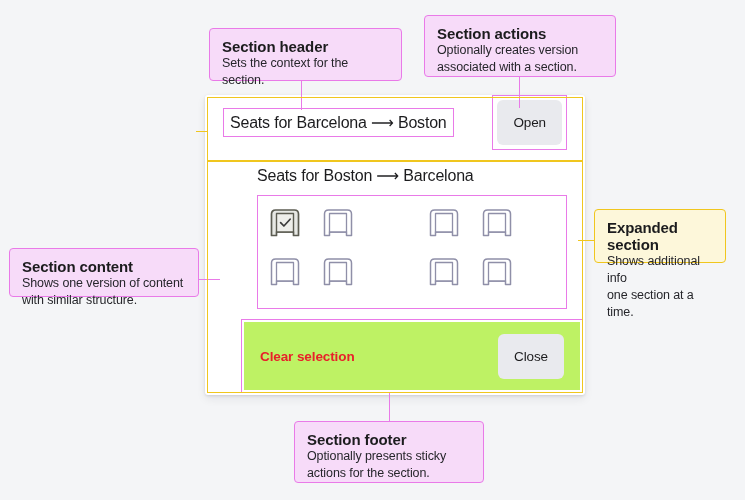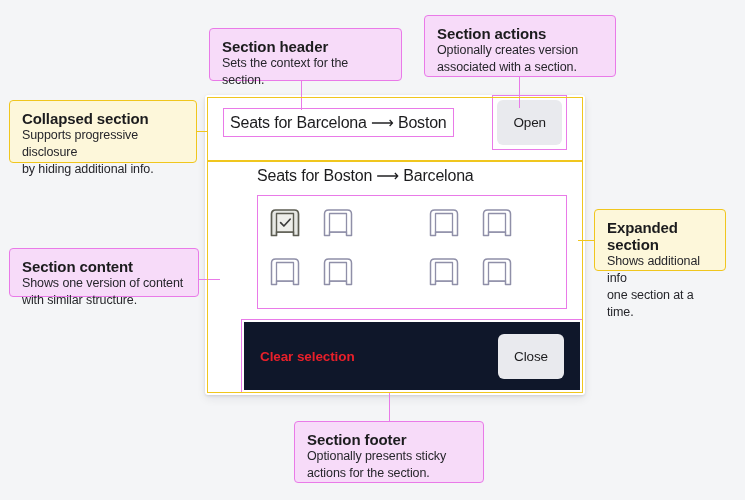--- a/index.html
+++ b/index.html
@@ -168,21 +168,21 @@
   }
   .seat svg { display: block; }
 
   
   .footer-wrap {
     position: relative;
     margin: 0 2px 3px 2px;
     padding: 3px;
   }
   .footer {
-    background: #0f172a;
+    background: #bef264;
     height: 68px;
     display: flex;
     align-items: center;
     padding: 0 16px;
     box-sizing: border-box;
   }
   .link-danger {
     color: #e8202a;
     font-size: 13.5px;
     font-weight: bold;
@@ -315,33 +315,28 @@
     <div class="c-title">Section header</div>
     <div class="c-body">Sets the context for the section.</div>
   </div>
 
   <div class="callout pink" style="left:424px; top:15px; width:192px; height:62px;">
     <div class="c-title">Section actions</div>
     <div class="c-body">Optionally creates version</div>
     <div class="c-body">associated with a section.</div>
   </div>
 
-  <div class="callout yellow" style="left:9px; top:100px; width:188px; height:63px;">
-    <div class="c-title">Collapsed section</div>
-    <div class="c-body">Supports progressive disclosure</div>
-    <div class="c-body">by hiding additional info.</div>
-  </div>
 
   <div class="callout pink" style="left:9px; top:248px; width:190px; height:49px;">
     <div class="c-title">Section content</div>
     <div class="c-body">Shows one version of content</div>
     <div class="c-body">with similar structure.</div>
   </div>
 
-  <div class="callout yellow" style="left:594px; top:209px; width:132px; height:62px;">
+  <div class="callout yellow" style="left:594px; top:209px; width:132px; height:54px;">
     <div class="c-title">Expanded section</div>
     <div class="c-body">Shows additional info</div>
     <div class="c-body">one section at a time.</div>
   </div>
 
   <div class="callout pink" style="left:294px; top:421px; width:190px; height:62px;">
     <div class="c-title">Section footer</div>
     <div class="c-body">Optionally presents sticky</div>
     <div class="c-body">actions for the section.</div>
   </div>

